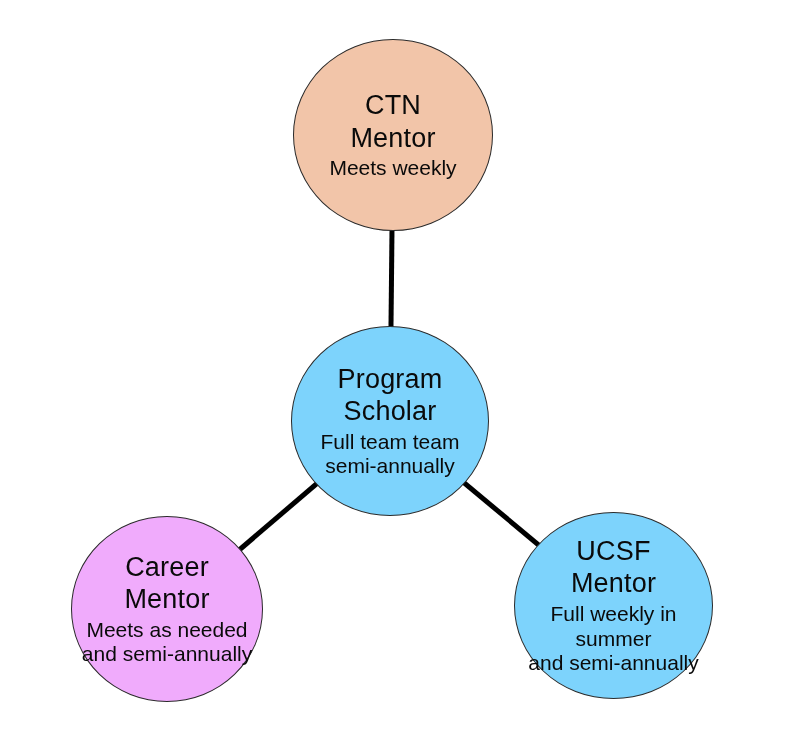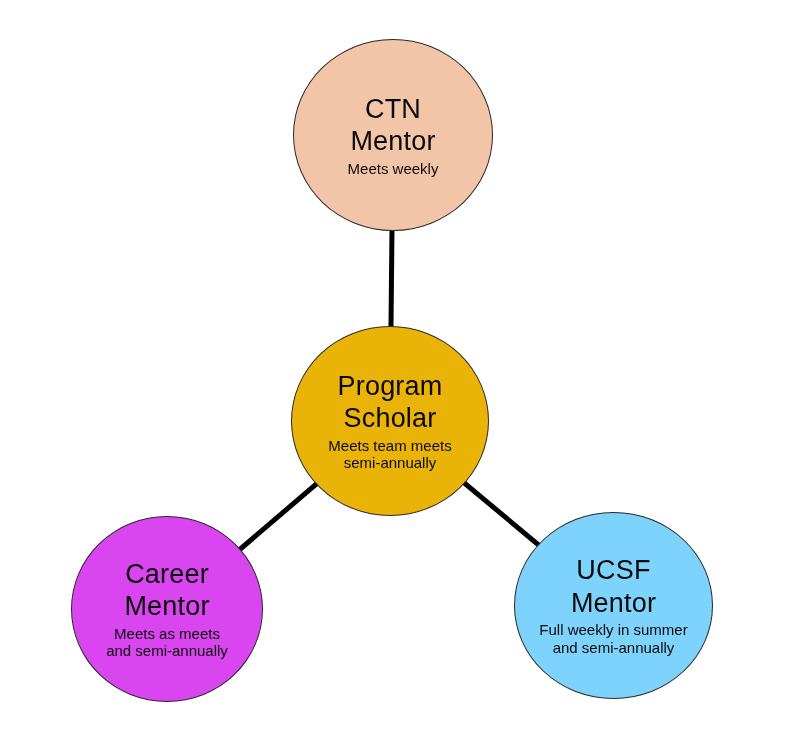--- a/index.html
+++ b/index.html
@@ -33,21 +33,21 @@
     justify-content: center;
     text-align: center;
   }
   .node-title {
     font-size: 27px;
     line-height: 1.2;
     white-space: pre-line;
     letter-spacing: 0.2px;
   }
   .node-subtitle {
-    font-size: 15px;
+    font-size: 21px;
     line-height: 1.18;
     white-space: pre-line;
     margin-top: 2px;
   }
   .node-top    { left: 293px; top: 39px;  width: 200px; height: 192px; }
   .node-center { left: 291px; top: 326px; width: 198px; height: 190px; }
   .node-left   { left: 71px;  top: 516px; width: 192px; height: 186px; }
   .node-right  { left: 514px; top: 512px; width: 199px; height: 187px; }
 </style>
 </head>
@@ -60,31 +60,31 @@
     <line x1="390" y1="421" x2="169" y2="610" stroke="#000000" stroke-width="5"></line>
     <line x1="390" y1="421" x2="613" y2="607" stroke="#000000" stroke-width="5"></line>
   </svg>
 
   <div class="node node-top" style="background: rgb(242, 197, 169); border-color: rgb(43, 43, 43);">
     <div class="node-title">CTN
 Mentor</div>
     <div class="node-subtitle">Meets weekly</div>
   </div>
 
-  <div class="node node-center" style="background: #eab308; border-color: rgb(43, 43, 43);">
+  <div class="node node-center" style="background: #7dd3fc; border-color: rgb(43, 43, 43);">
     <div class="node-title">Program
 Scholar</div>
-    <div class="node-subtitle">Meets team meets
+    <div class="node-subtitle">Full team team
 semi-annually</div>
   </div>
 
-  <div class="node node-left" style="background: #d946ef; border-color: rgb(43, 43, 43);">
+  <div class="node node-left" style="background: #f0abfc; border-color: rgb(43, 43, 43);">
     <div class="node-title">Career
 Mentor</div>
-    <div class="node-subtitle">Meets as meets
+    <div class="node-subtitle">Meets as needed
 and semi-annually</div>
   </div>
 
   <div class="node node-right" style="background: #7dd3fc; border-color: rgb(43, 43, 43);">
     <div class="node-title">UCSF
 Mentor</div>
     <div class="node-subtitle">Full weekly in summer
 and semi-annually</div>
   </div>
 

